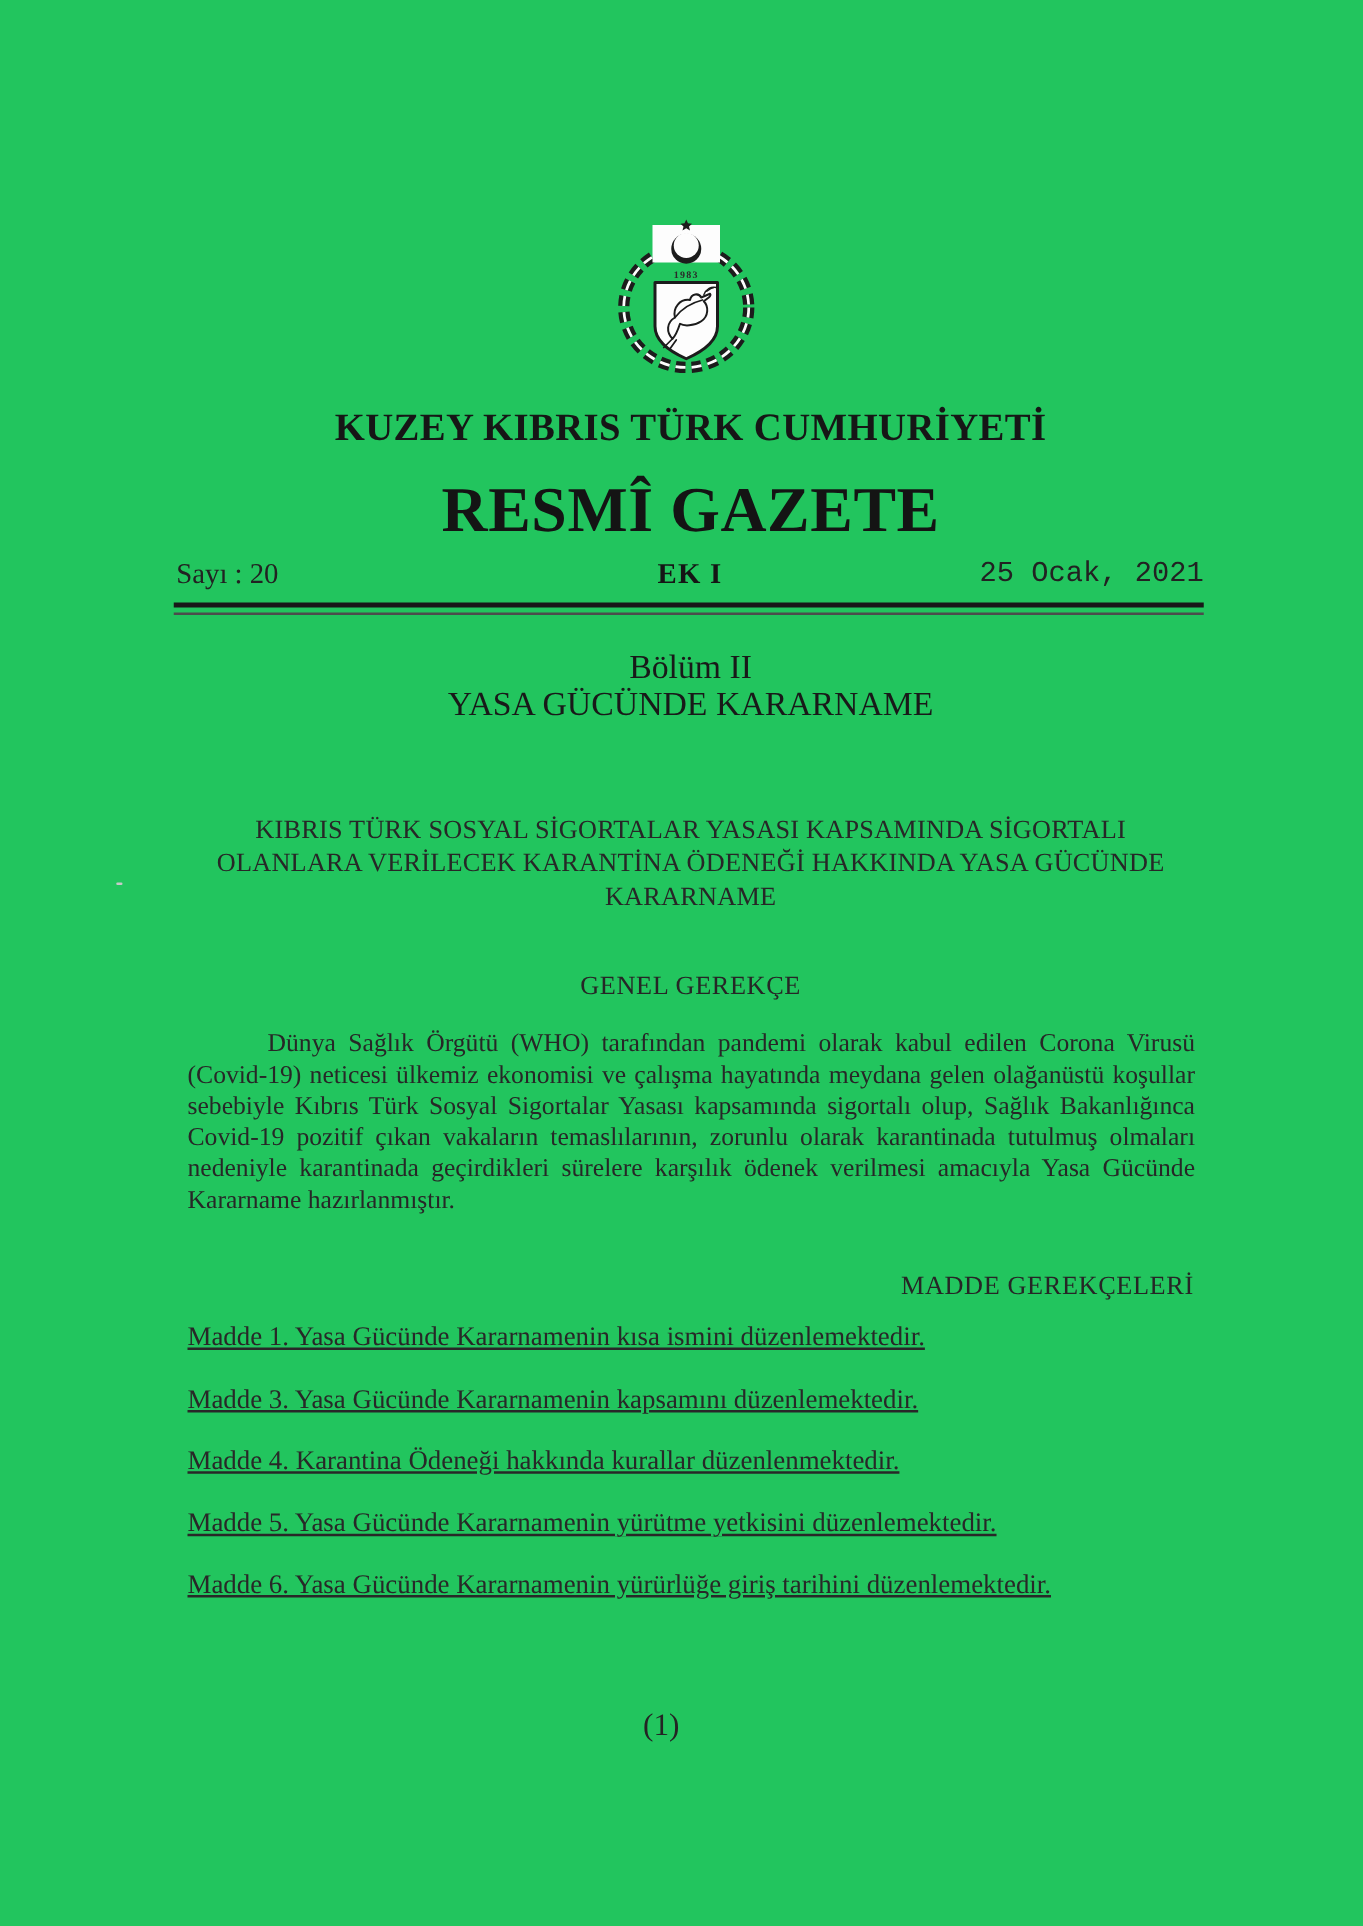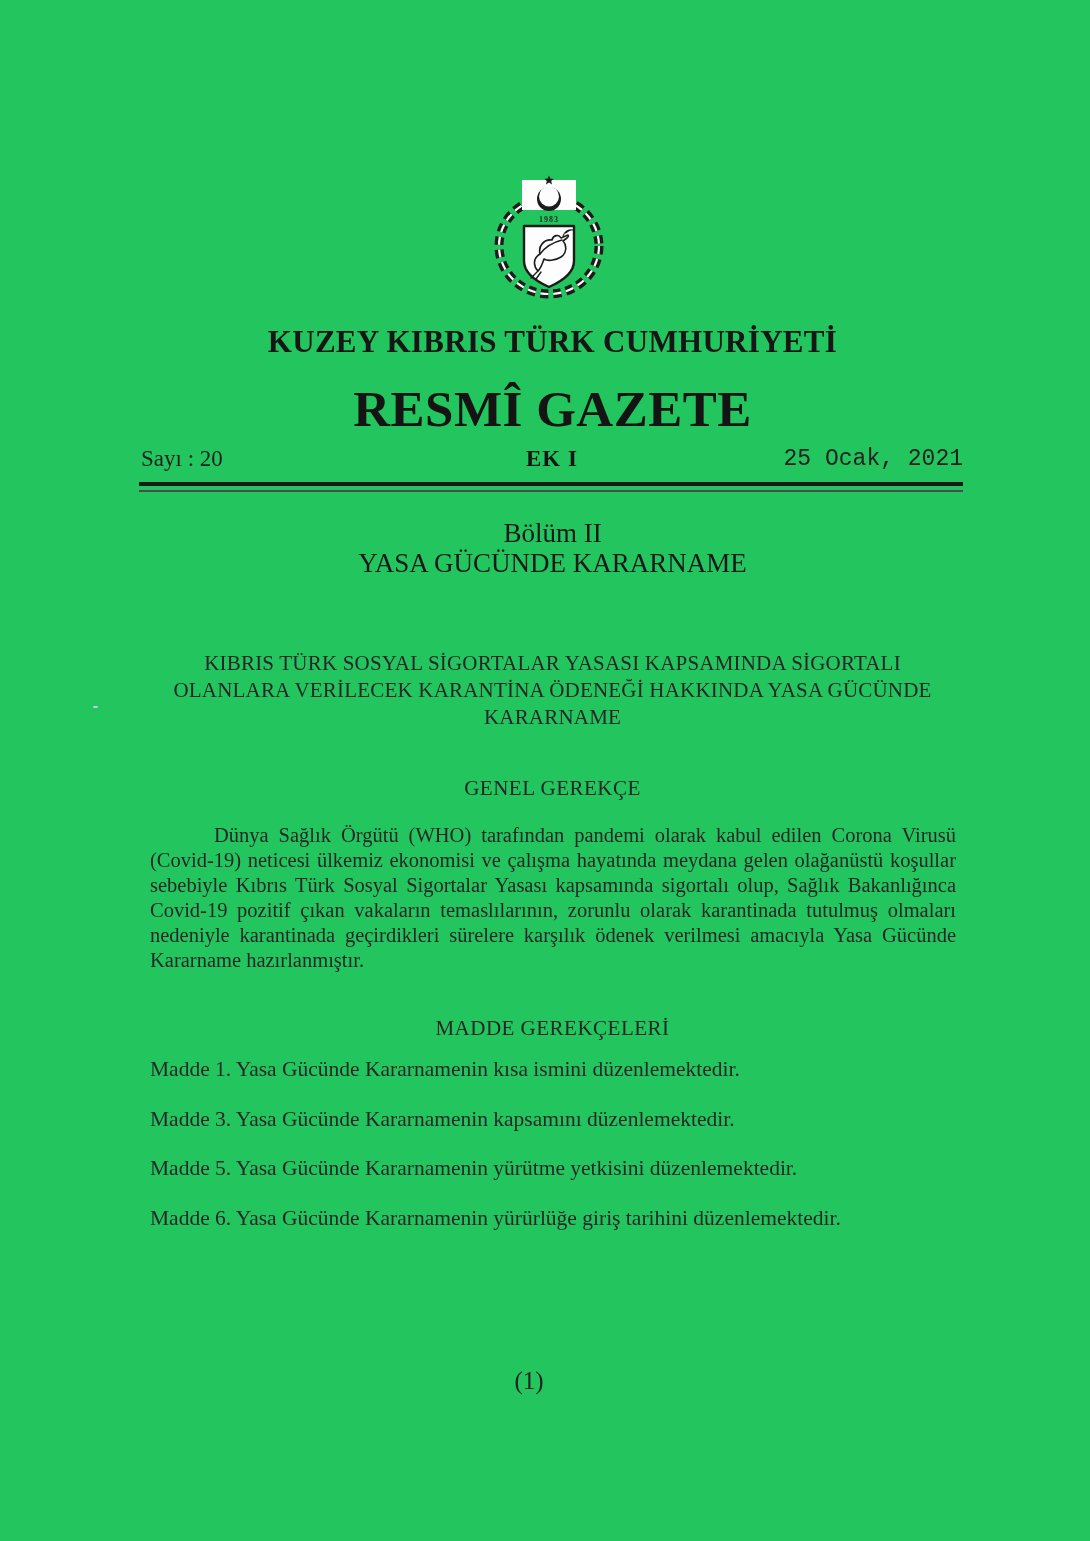--- a/index.html
+++ b/index.html
@@ -44,24 +44,24 @@
 
   .genel-heading { top:776px; font-size:21px; letter-spacing:0.5px; color:#262626; }
 
   .general-paragraph {
     top:823px; left:150px; width:806px;
     font-size:20.5px; line-height:24.9px;
     text-align:justify; text-indent:64px;
     color:#272727;
   }
 
-  .madde-heading { top:1016px; font-size:21px; letter-spacing:0.5px; color:#262626; }
+  .madde-heading { top:1016px; font-size:21px; letter-spacing:0.5px; color:#262626;text-align:right; }
 
   .madde-list { top:1058px; left:150px; width:815px; font-size:21.5px; color:#282828; }
-  .madde-item { line-height:22px; margin-bottom:27.5px; white-space:nowrap; }
+  .madde-item { line-height:22px; margin-bottom:27.5px; white-space:nowrap;text-decoration:underline; }
 
   .page-number { top:1367px; left:0; width:1058px; text-align:center; font-size:25px; color:#242424; }
 
   .speck { left:93px; top:706px; width:5px; height:2px; background:#c9c9c9; border-radius:1px; }
 </style>
 </head>
 <body>
 
 <div class="page">
 
@@ -121,20 +121,21 @@
 
   <div class="abs col centered genel-heading">GENEL GEREKÇE</div>
 
   <div class="abs general-paragraph">Dünya Sağlık Örgütü (WHO) tarafından pandemi olarak kabul edilen Corona Virusü (Covid-19) neticesi ülkemiz ekonomisi ve çalışma hayatında meydana gelen olağanüstü koşullar sebebiyle Kıbrıs Türk Sosyal Sigortalar Yasası kapsamında sigortalı olup, Sağlık Bakanlığınca Covid-19 pozitif çıkan vakaların temaslılarının, zorunlu olarak karantinada tutulmuş olmaları nedeniyle karantinada geçirdikleri sürelere karşılık ödenek verilmesi amacıyla Yasa Gücünde Kararname hazırlanmıştır.</div>
 
   <div class="abs col centered madde-heading">MADDE GEREKÇELERİ</div>
 
   <div class="abs madde-list">
     <div class="madde-item">Madde 1. Yasa Gücünde Kararnamenin kısa ismini düzenlemektedir.</div>
     <div class="madde-item">Madde 3. Yasa Gücünde Kararnamenin kapsamını düzenlemektedir.</div>
+    <div class="madde-item">Madde 4. Karantina Ödeneği hakkında kurallar düzenlenmektedir.</div>
     <div class="madde-item">Madde 5.  Yasa Gücünde Kararnamenin yürütme yetkisini düzenlemektedir.</div>
     <div class="madde-item">Madde 6. Yasa Gücünde Kararnamenin yürürlüğe giriş tarihini düzenlemektedir.</div>
   </div>
 
   <div class="abs page-number">(1)</div>
 
   <div class="abs speck"></div>
 
 </div>
 

